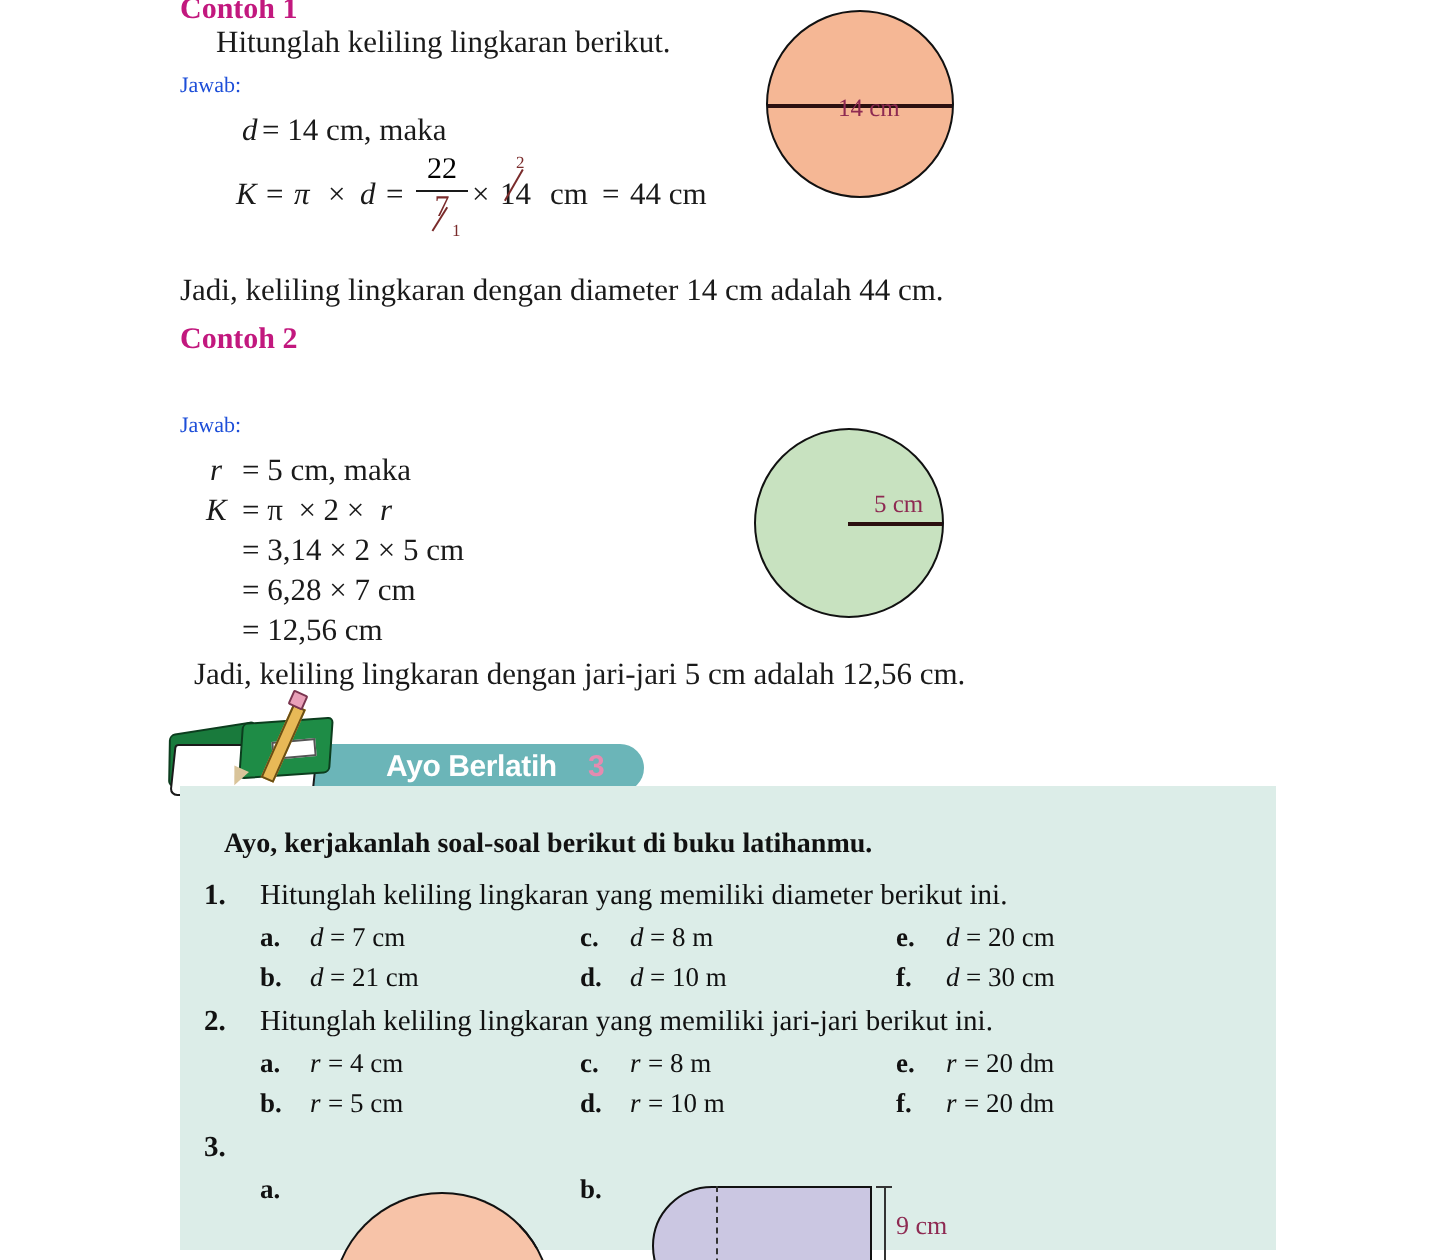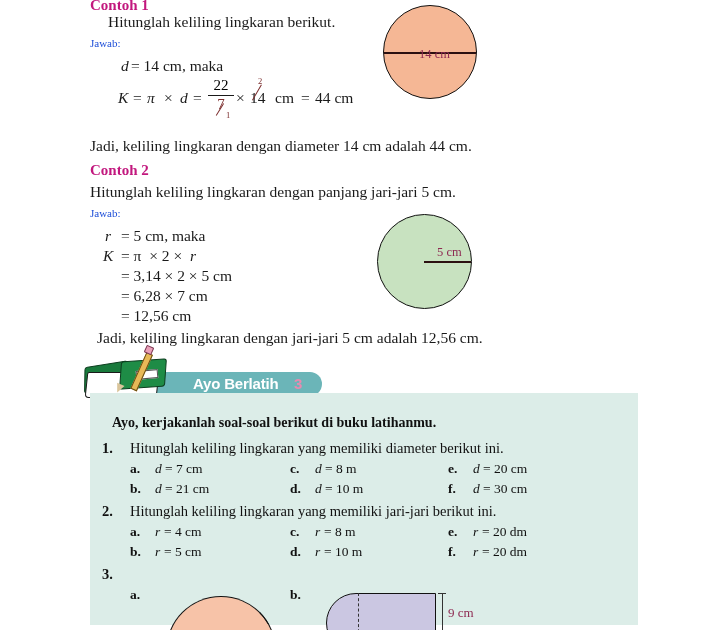--- a/index.html
+++ b/index.html
@@ -179,21 +179,20 @@
   <div class="txt body-t" style="left:315px; top:90px;">44 cm</div>
 
   <div class="txt body-t" style="left:90px; top:138px;">Jadi, keliling lingkaran dengan diameter 14 cm adalah 44 cm.</div>
 
   <div class="circ circ-peach" style="left:383px; top:5px; width:94px; height:94px;"></div>
   <div class="rule" style="left:384px; top:52px; width:92px;"></div>
   <div class="dim-lbl" style="left:419px; top:47px;">14 cm</div>
 
   <div class="txt heading" style="left:90px; top:162px;">Contoh 2</div>
 
-  <div class="txt body-t" style="left:90px; top:184px;">Hitunglah keliling lingkaran dengan panjang jari-jari 5 cm.</div>
 
   <div class="txt jawab" style="left:90px; top:207px;">Jawab:</div>
 
   <div class="txt body-t ital" style="left:105px; top:228px;">r</div>
   <div class="txt body-t" style="left:121px; top:228px;">= 5 cm, maka</div>
 
   <div class="txt body-t ital" style="left:103px; top:248px;">K</div>
   <div class="txt body-t" style="left:121px; top:248px;">= π  × 2 × </div>
   <div class="txt body-t ital" style="left:190px; top:248px;">r</div>
 

